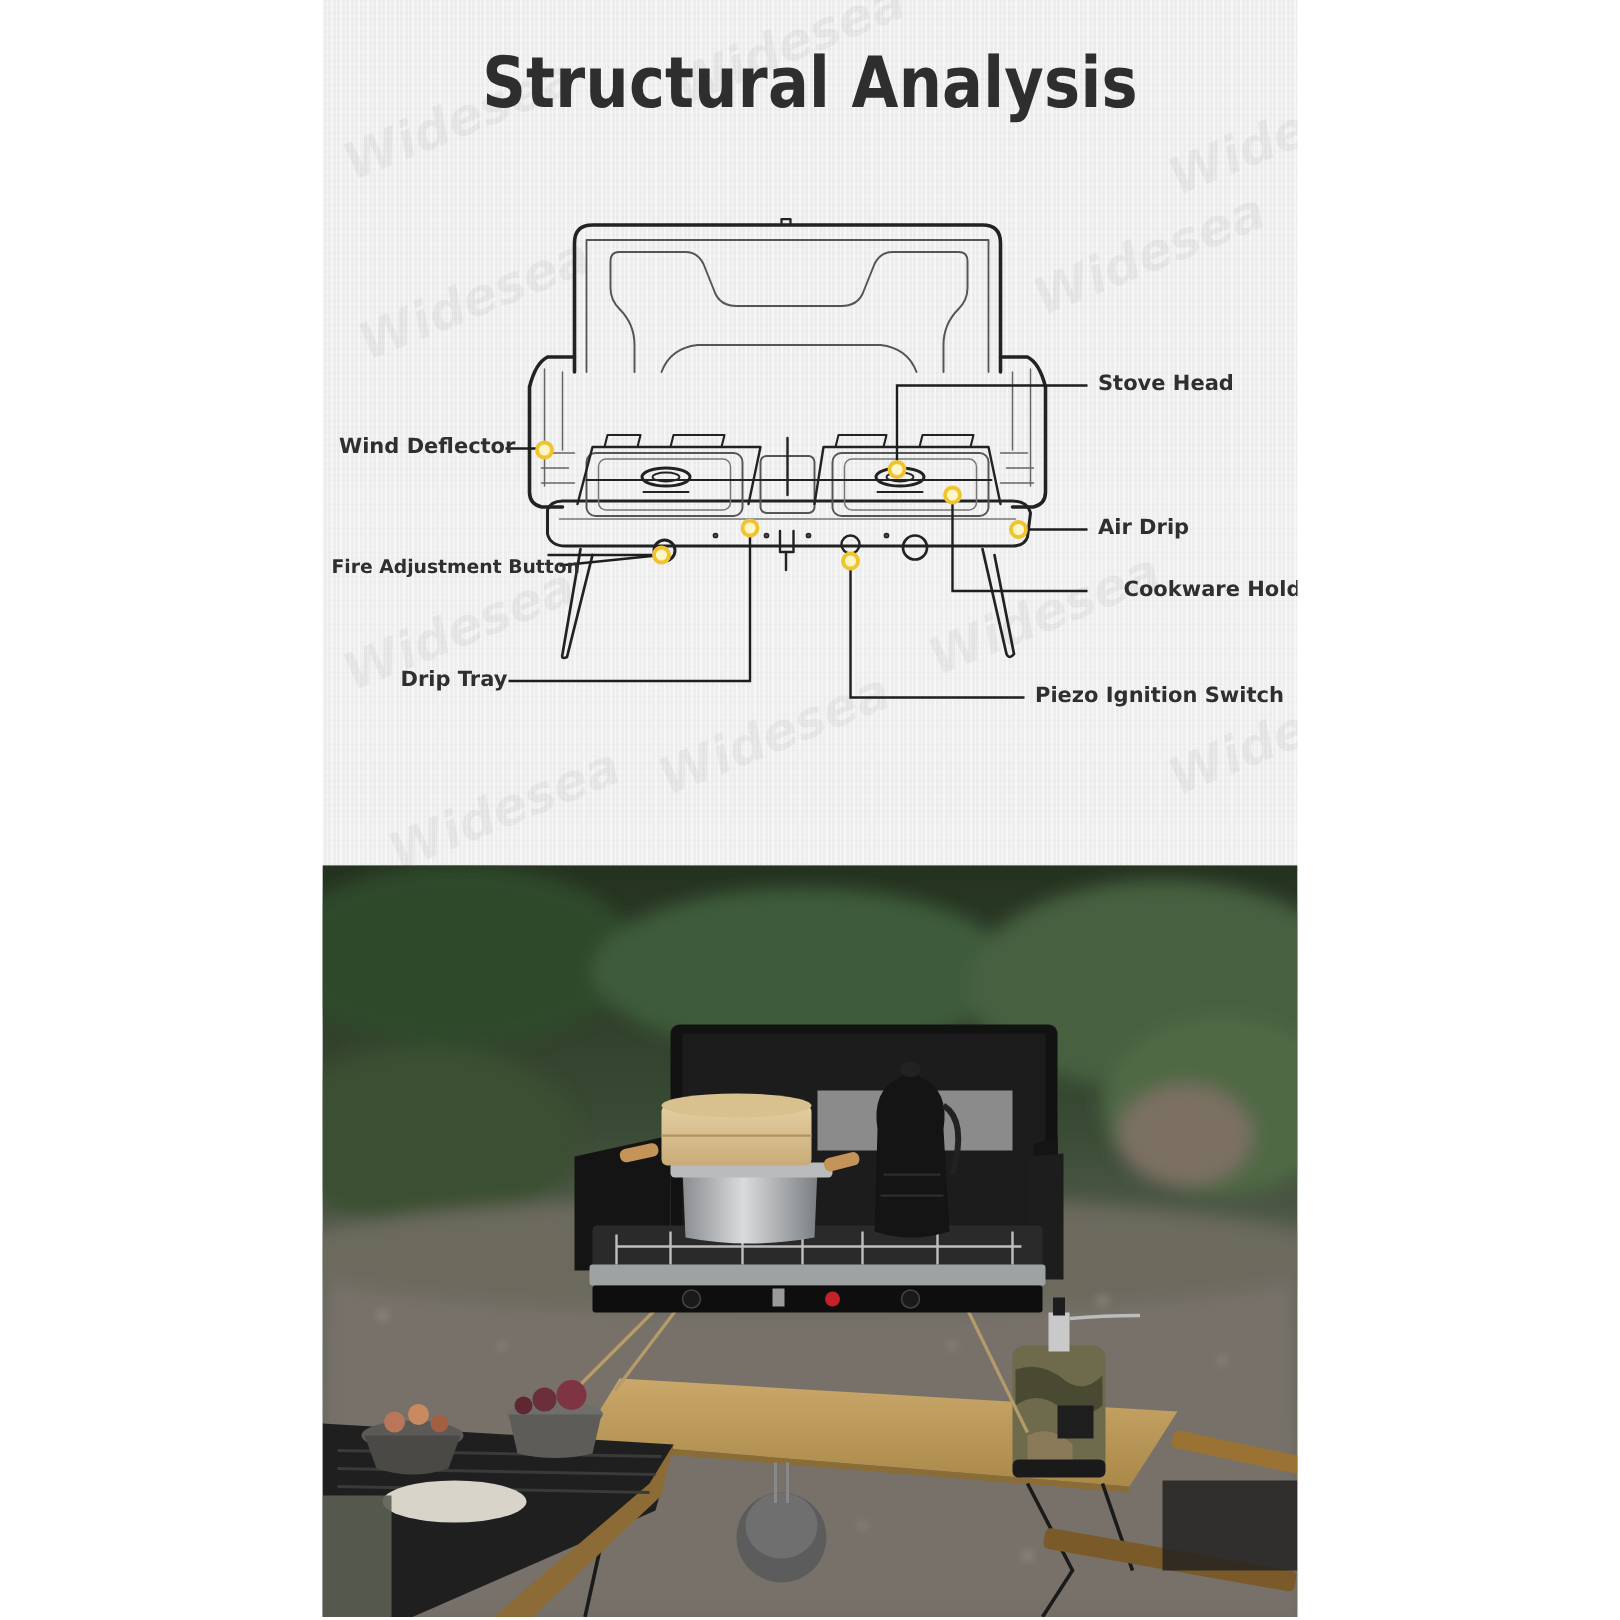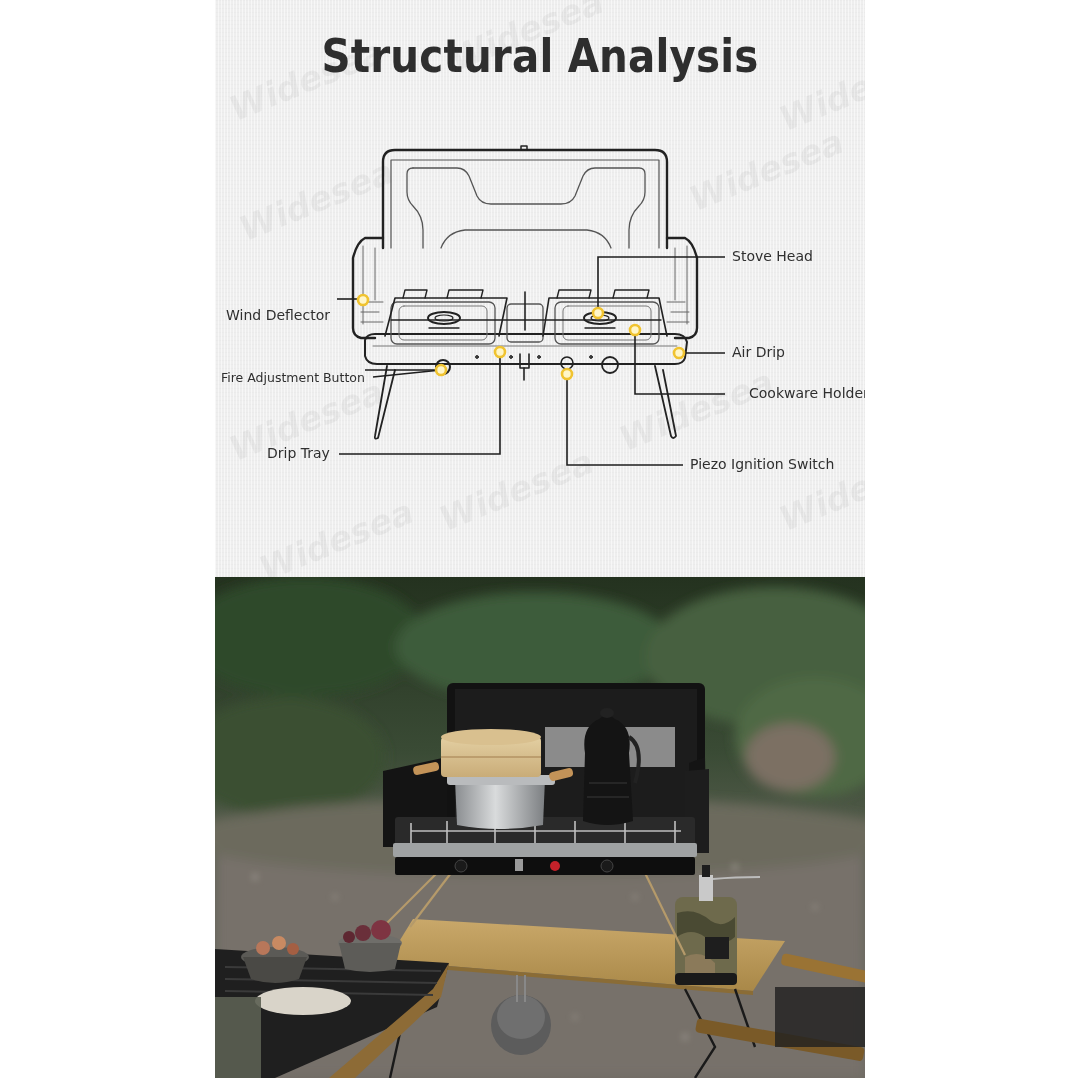--- a/index.html
+++ b/index.html
@@ -26,21 +26,21 @@
       font-family: "DejaVu Sans", sans-serif;
     }
     .title {
       position: absolute; left: 0; width: 650px; top: 28px; text-align: center;
       font-size: 47px; font-weight: bold; color: #2e2e2e; letter-spacing: 0.2px;
       font-family: "DejaVu Sans", sans-serif;
       transform: scaleX(0.86); transform-origin: center;
     }
     .diagram-svg { position: absolute; left: 0; top: 0; }
     .label {
-      position: absolute; font-weight: normal; color: #2f2f2f; white-space: nowrap;
+      position: absolute; font-weight: bold; color: #2f2f2f; white-space: nowrap;
       font-family: "DejaVu Sans", sans-serif; font-size: 14px;
     }
     .label.small { font-size: 12.5px; }
     .photo-section {
       position: absolute; left: 0; top: 577px; width: 650px; height: 501px;
       background: #2f3f2c;
     }
     .photo-svg { position: absolute; left: 0; top: 0; }
   </style>
 </head>
@@ -145,21 +145,21 @@
         <circle cx="148" cy="300" r="5"></circle>
         <circle cx="464" cy="353" r="5"></circle>
         <circle cx="226" cy="370" r="5"></circle>
         <circle cx="420" cy="330" r="5"></circle>
         <circle cx="285" cy="352" r="5"></circle>
         <circle cx="352" cy="374" r="5"></circle>
       </g>
     </svg>
 
     <div class="label" style="left:517px;top:248px;">Stove Head</div>
-    <div class="label" style="left:11px;top:290px;margin-top:17px;">Wind Deflector</div>
+    <div class="label" style="left:11px;top:290px;">Wind Deflector</div>
     <div class="label" style="left:517px;top:344px;">Air Drip</div>
     <div class="label small" style="left:6px;top:370px;">Fire Adjustment Button</div>
     <div class="label" style="left:534px;top:385px;">Cookware Holder</div>
     <div class="label" style="left:52px;top:445px;">Drip Tray</div>
     <div class="label" style="left:475px;top:456px;text-align:center;">Piezo Ignition Switch</div>
   </section>
 
   <section class="photo-section">
     <svg class="photo-svg" width="650" height="501" viewBox="0 0 650 501">
       <defs>

